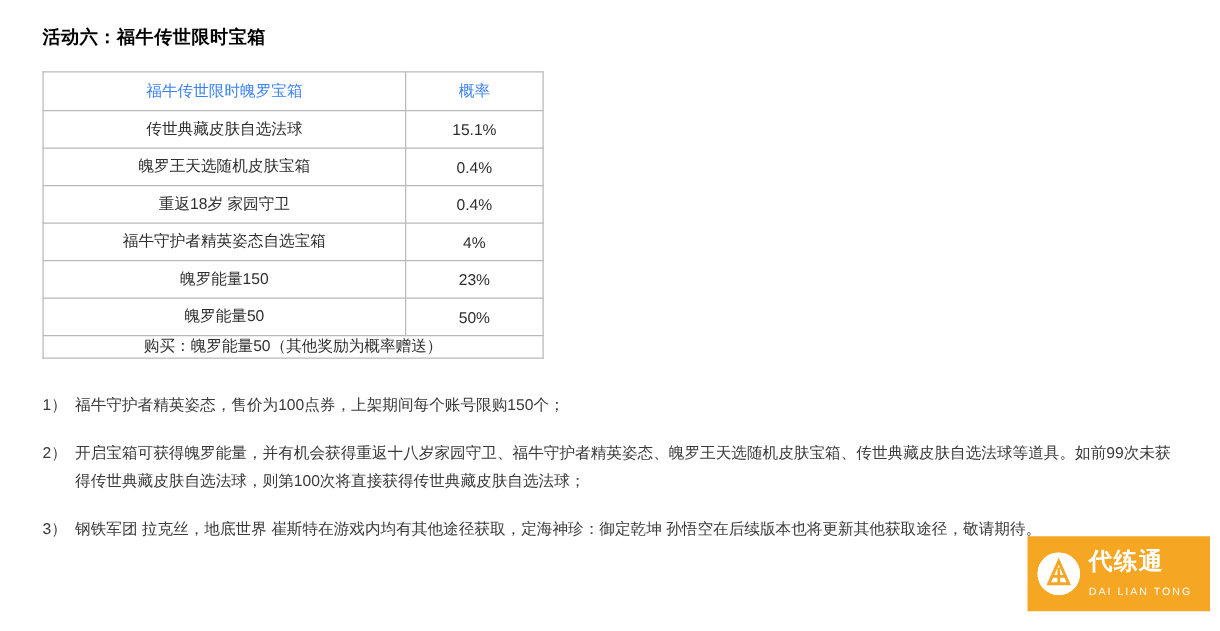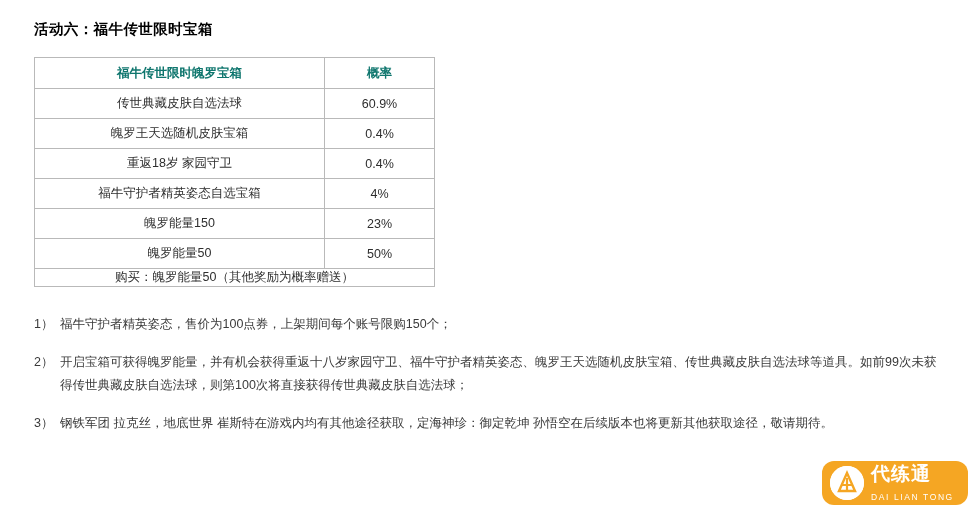--- a/index.html
+++ b/index.html
@@ -46,22 +46,22 @@
     font-size: 12.5px;
     color: #2e2e2e;
     text-align: center;
     height: 30px;
     padding: 0 4px;
     box-sizing: border-box;
   }
   table.prob-table td.col-a { width: 290px; }
   table.prob-table td.col-b { width: 110px; }
   table.prob-table tr.head td {
-    font-weight: bold;
-    color: #0f766e;
+    font-weight: normal;
+    color: #3b82f6;
     height: 31px;
   }
   table.prob-table tr.foot td {
     height: 18px;
   }
   .notes {
     margin: 26px 0 0 4px;
   }
   .note {
     font-size: 12.5px;
@@ -75,25 +75,25 @@
     flex: 0 0 26px;
     color: #3a3a3a;
   }
   .note .body {
     flex: 1;
     max-width: 880px;
   }
   .watermark {
     position: absolute;
     right: 8px;
-    bottom: 0;
+    bottom: 16px;
     width: 146px;
-    height: 44px;
+    height: 60px;
     background: #f5a623;
-    border-radius: 12px;
+    border-radius: 0;
     display: flex;
     align-items: center;
     padding: 0 8px;
     box-sizing: border-box;
     overflow: hidden;
   }
   .watermark .wm-logo {
     width: 34px;
     height: 34px;
     flex: 0 0 34px;
@@ -131,21 +131,21 @@
 
 
   <table class="prob-table">
     <tbody>
         <tr class="head">
       <td class="col-a">福牛传世限时魄罗宝箱</td>
       <td class="col-b">概率</td>
     </tr>
     <tr>
       <td class="col-a">传世典藏皮肤自选法球</td>
-      <td class="col-b">60.9%</td>
+      <td class="col-b">15.1%</td>
     </tr>
     <tr>
       <td class="col-a">魄罗王天选随机皮肤宝箱</td>
       <td class="col-b">0.4%</td>
     </tr>
     <tr>
       <td class="col-a">重返18岁 家园守卫</td>
       <td class="col-b">0.4%</td>
     </tr>
     <tr>

